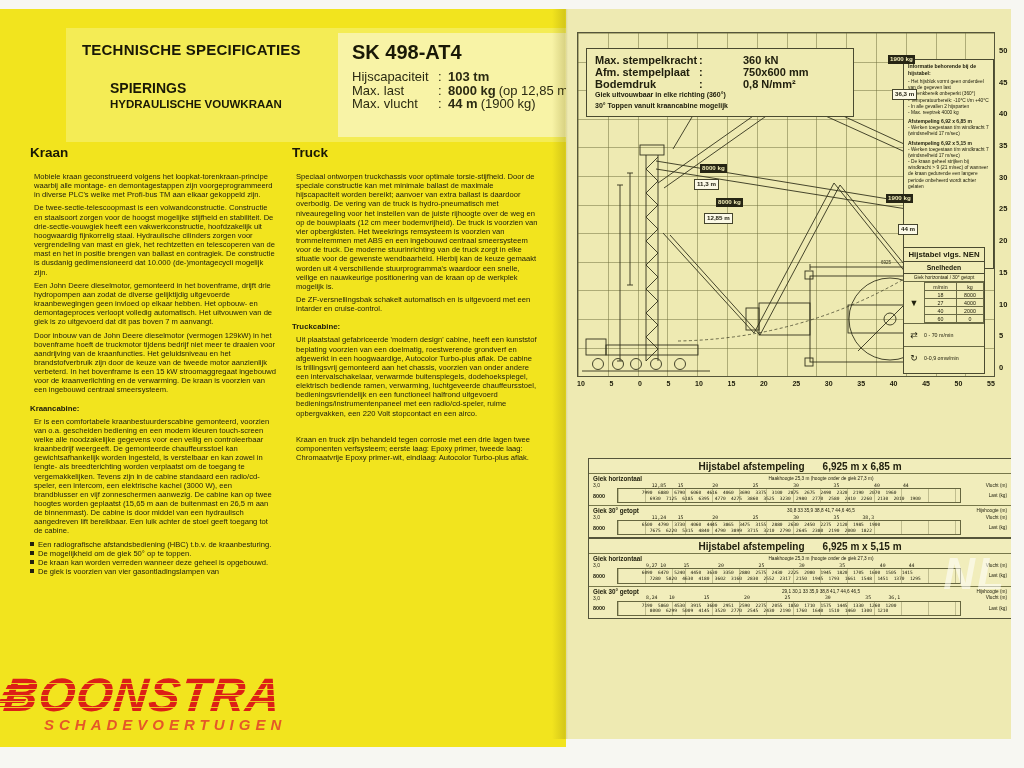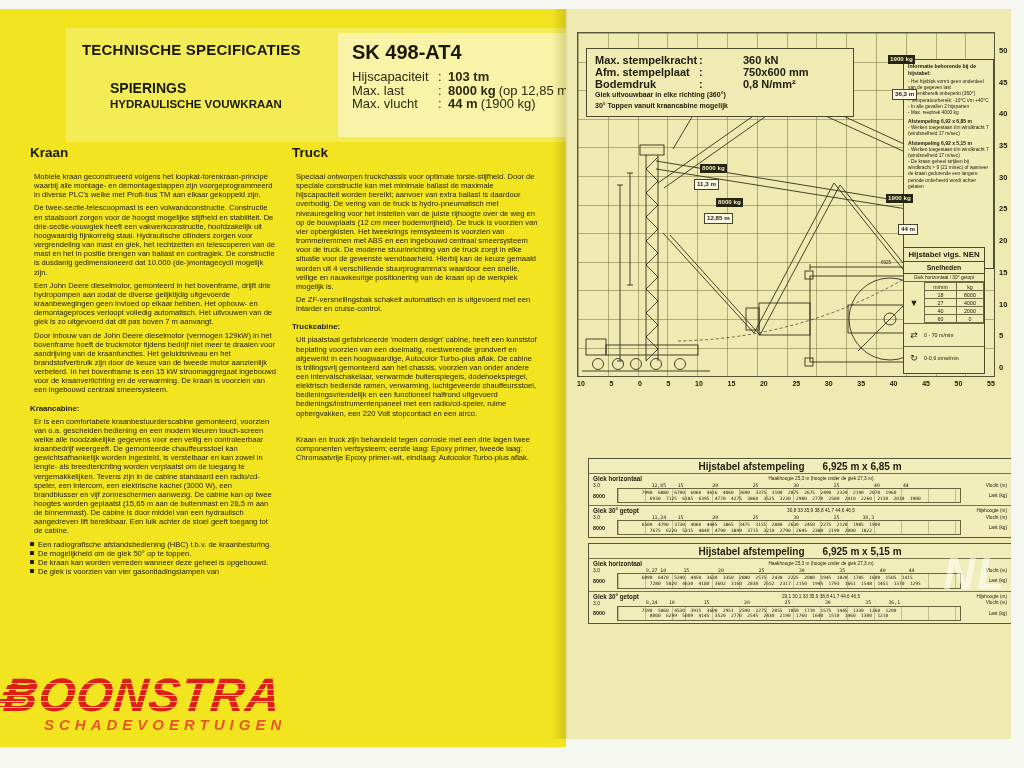--- a/index.html
+++ b/index.html
@@ -88,21 +88,21 @@
   .dl3{left:138px;top:165px;} .dl4{left:126px;top:180px;}
   .dl5{left:310px;top:22px;}  .dl6{left:314px;top:56px;}
   .dl7{left:308px;top:161px;} .dl8{left:320px;top:191px;}
 
   .axis-bottom{position:absolute;left:11px;top:371px;width:418px;display:flex;justify-content:space-between;
                font-size:7px;font-weight:700;}
   .axis-right{position:absolute;left:433px;top:37px;height:326px;display:flex;flex-direction:column;
               justify-content:space-between;font-size:7.5px;font-weight:700;text-align:left;width:12px;}
 
   .ltables{position:absolute;left:22px;top:449px;width:424px;}
-  .ltable{border:1px solid #55553a;background:#f1edbb;margin-bottom:5px;}
+  .ltable{border:1px solid #55553a;background:#f1edbb;}
   .lt-title{display:flex;justify-content:center;gap:18px;font-weight:800;font-size:10px;padding:2px 0 1px;}
   .lt-sec{border-top:1px solid #77774a;padding:1px 4px 2px;}
   .lt-row{display:flex;align-items:center;color:#22210f;}
   .lt-seclabel{flex:0 0 88px;font-weight:800;font-size:6.3px;}
   .lt-note{flex:1;text-align:center;font-size:4.7px;}
   .lt-nunit{flex:0 0 46px;text-align:right;font-size:4.7px;}
   .lt-left{flex:0 0 24px;font-size:5px;}
   .lt-mid{flex:1;white-space:pre;font-family:"DejaVu Sans Mono",monospace;font-size:4.8px;overflow:hidden;}
   .lt-unit{flex:0 0 46px;text-align:right;font-size:4.7px;}
   .lt-strip .lt-left{font-weight:800;font-size:5.4px;}

